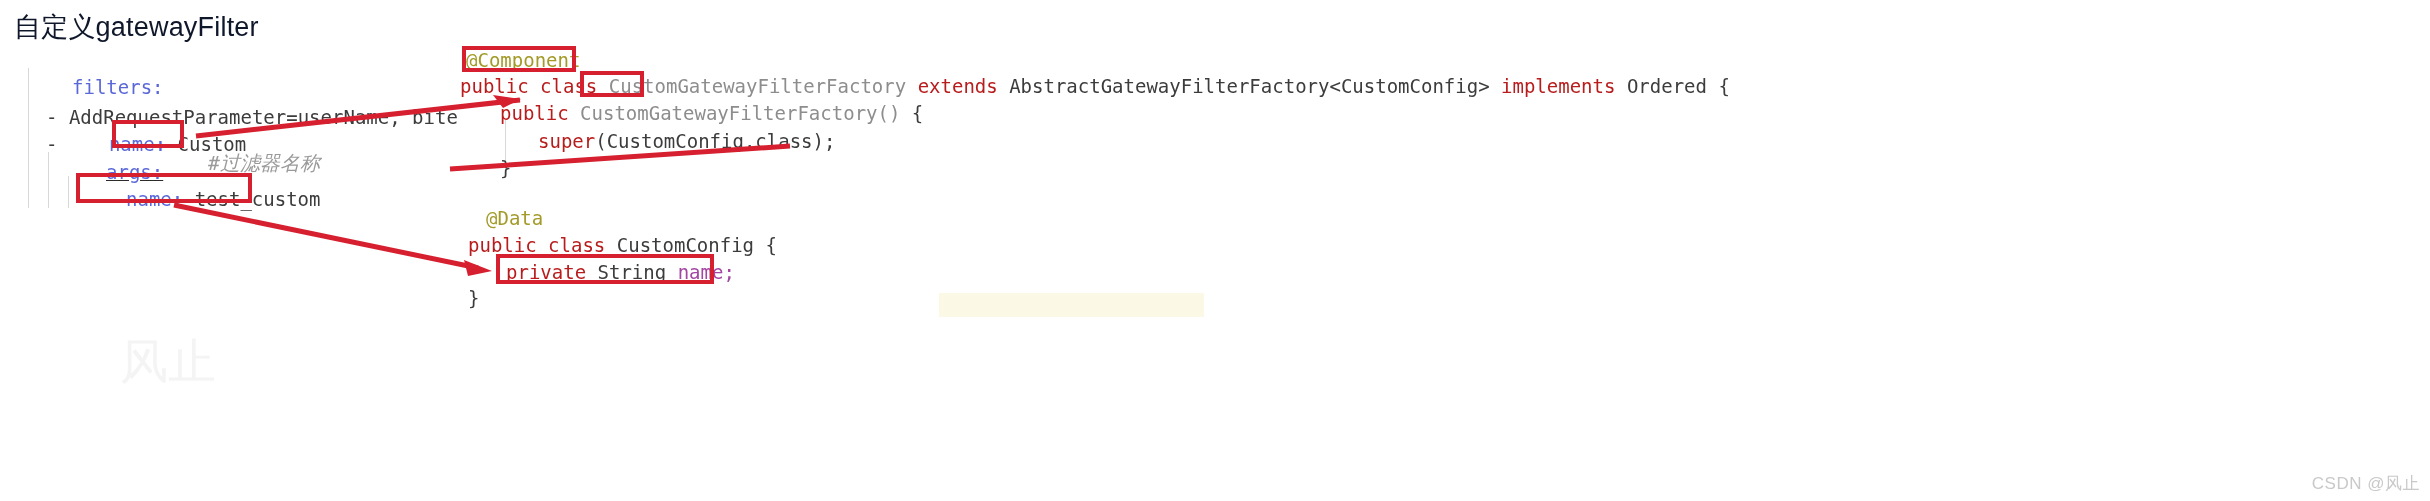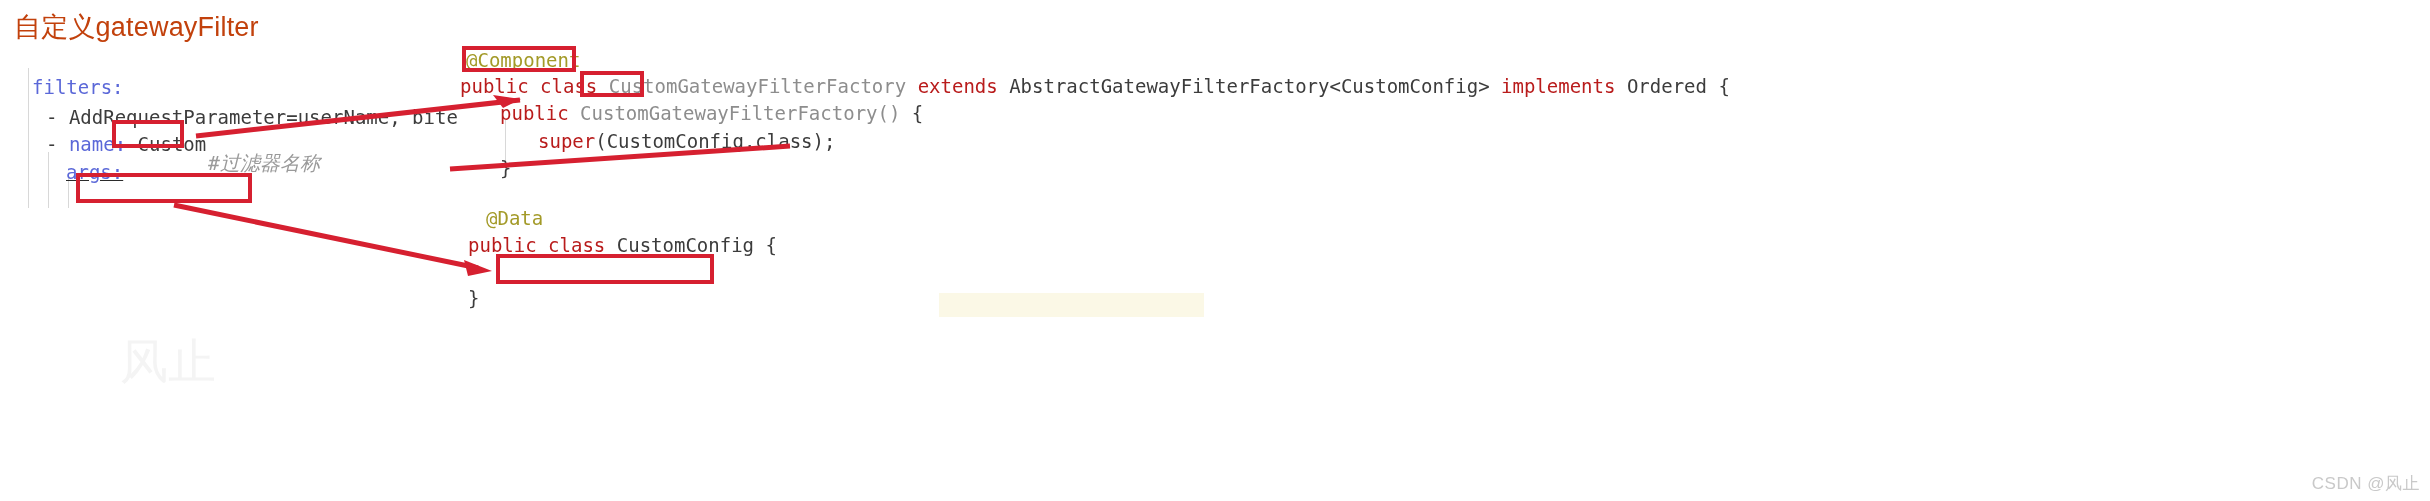--- a/index.html
+++ b/index.html
@@ -20,39 +20,39 @@
   }
 
   
   #page-title {
     position: absolute;
     left: 14px;
     top: 10px;
     font-size: 27px;
     line-height: 34px;
     font-weight: 500;
-    color: #c2410c;
+    color: #0f172a;
     letter-spacing: 0.2px;
     white-space: nowrap;
   }
 
   
   .code {
     position: absolute;
     font-family: "DejaVu Sans Mono", "Liberation Mono", monospace;
     font-size: 19px;
     line-height: 27px;
     white-space: pre;
     color: #2b2b2b;
   }
   .ln { position: absolute; white-space: pre; text-align: center; }
 
   
   .kw      { color: #b91c1c; }
-  .key     { color: #5b68d8; }
+  .key     { color: #5b68d8; margin-left: 40px; }
   .plain   { color: #3c3c3c; }
   .type    { color: #8d8d8d; }
   .anno    { color: #a39a28; }
   .field   { color: #a246a2; }
   .comment { color: #9a9a9a; font-style: italic; }
 
   
   #yaml-block {
     position: absolute;
     left: 0px;
@@ -141,20 +141,21 @@
     <div class="code ln" style="left:32px; top:10px;"><span class="key">filters:</span></div>
 
     <div class="code ln" style="left:46px; top:40px;"><span class="plain">-</span><span class="plain"> </span><span class="plain">AddRequestParameter=userName, bite</span></div>
 
     <div class="code ln" style="left:46px; top:67px;"><span class="plain">-</span><span class="plain"> </span><span class="key">name:</span><span class="plain"> </span><span class="plain">Custom</span></div>
 
     <div class="code ln comment" style="left:208px; top:86px; font-size:20px;">#过滤器名称</div>
 
     <div class="code ln" style="left:66px; top:95px;text-decoration:underline;"><span class="key">args:</span></div>
 
+    <div class="code ln" style="left:86px; top:122px;"><span class="key">name:</span><span class="plain"> </span><span class="plain">test_custom</span></div>
   </div>
 
   <div id="java-block">
 
     <div id="field-highlight"></div>
 
     <div class="code ln" style="left:16px; top:7px;"><span class="anno">@Component</span></div>
 
     <div class="code ln" style="left:10px; top:33px;"><span class="kw">public</span><span> </span><span class="kw">class</span><span> </span><span class="type">Custom</span><span class="type">GatewayFilterFactory</span><span> </span><span class="kw">extends</span><span> </span><span class="plain">AbstractGatewayFilterFactory&lt;CustomConfig&gt;</span><span> </span><span class="kw">implements</span><span> </span><span class="plain">Ordered</span><span> </span><span class="plain">{</span></div>
 
@@ -163,20 +164,21 @@
     <div class="code ln" style="left:50px; top:60px;"><span class="kw">public</span><span> </span><span class="type">CustomGatewayFilterFactory()</span><span> </span><span class="plain">{</span></div>
 
     <div class="code ln" style="left:88px; top:88px;"><span class="kw">super</span><span class="plain">(CustomConfig.class);</span></div>
 
     <div class="code ln" style="left:50px; top:115px;"><span class="plain">}</span></div>
 
     <div class="code ln" style="left:18px; top:165px;margin-left:18px;"><span class="anno">@Data</span></div>
 
     <div class="code ln" style="left:18px; top:192px;"><span class="kw">public</span><span> </span><span class="kw">class</span><span> </span><span class="plain">CustomConfig</span><span> </span><span class="plain">{</span></div>
 
+    <div class="code ln" style="left:56px; top:219px;"><span class="kw">private</span><span> </span><span class="plain">String</span><span> </span><span class="field">name;</span></div>
 
     <div class="code ln" style="left:18px; top:245px;"><span class="plain">}</span></div>
   </div>
 
   <div class="redbox" style="left:112px; top:120px; width:72px; height:28px;"></div>
   <div class="redbox" style="left:76px; top:173px; width:176px; height:30px;"></div>
   <div class="redbox" style="left:462px; top:46px; width:114px; height:26px;"></div>
   <div class="redbox" style="left:580px; top:71px; width:64px; height:26px;"></div>
   <div class="redbox" style="left:496px; top:254px; width:218px; height:30px;"></div>
 

